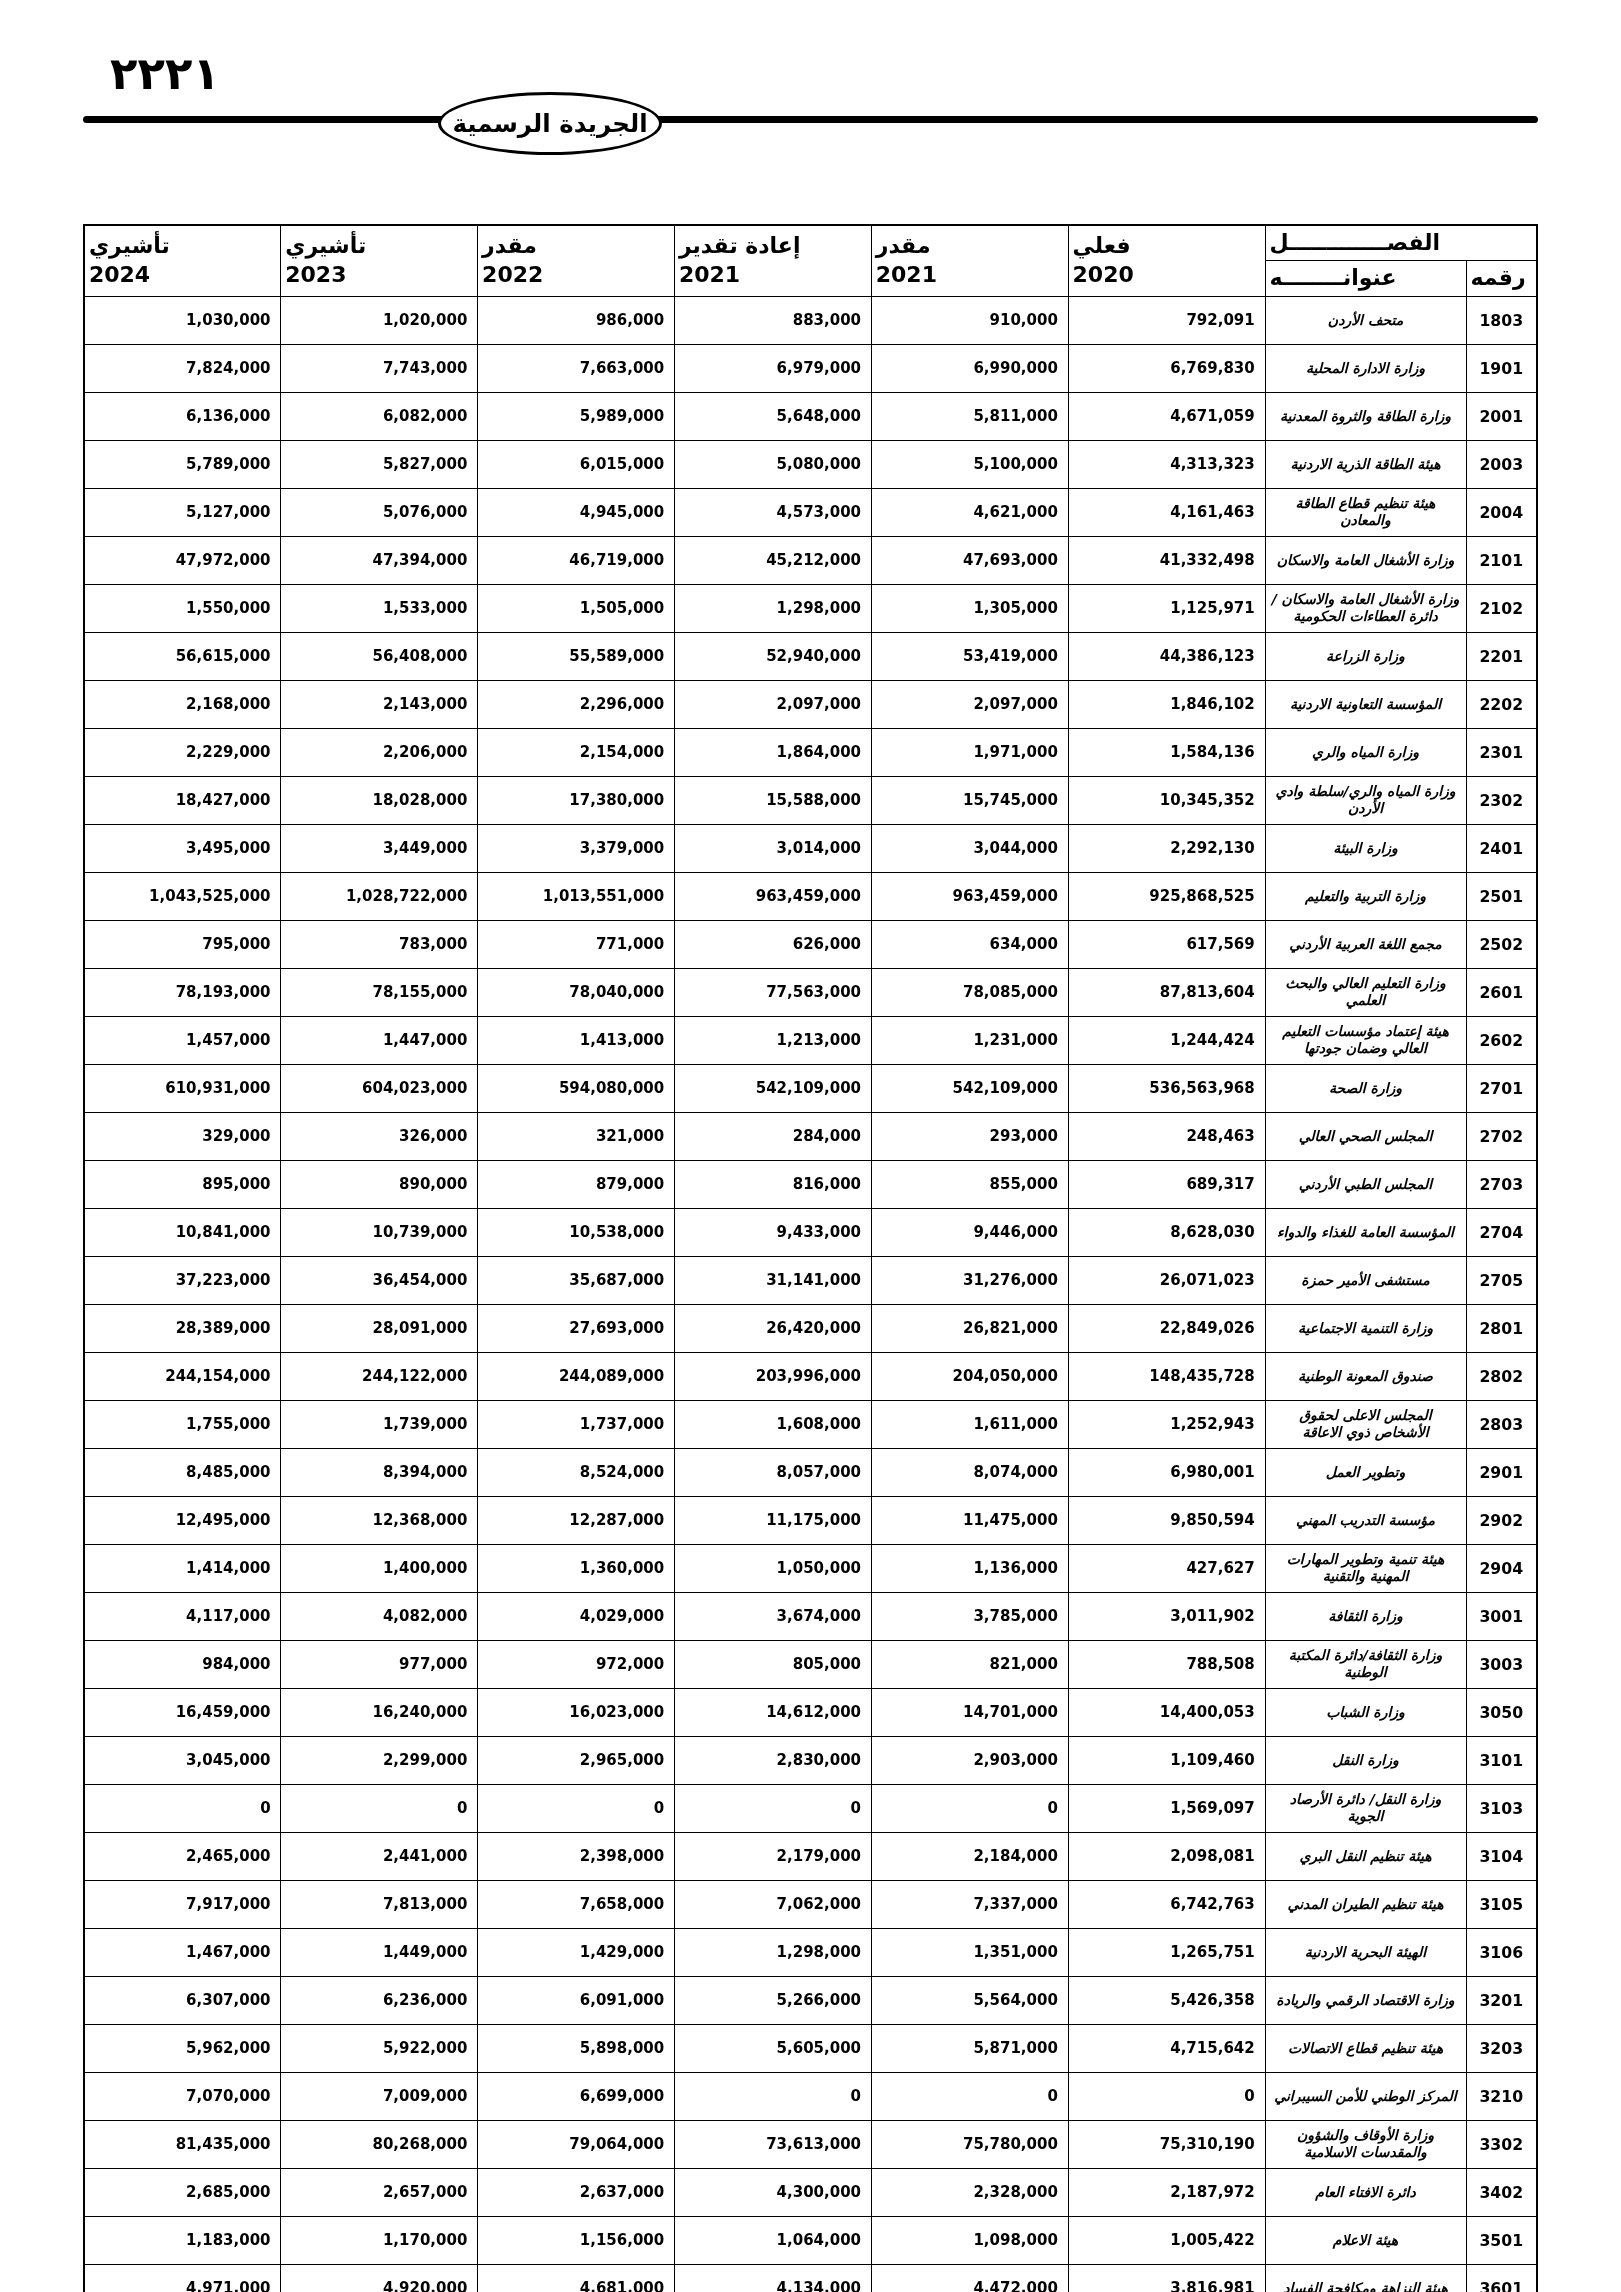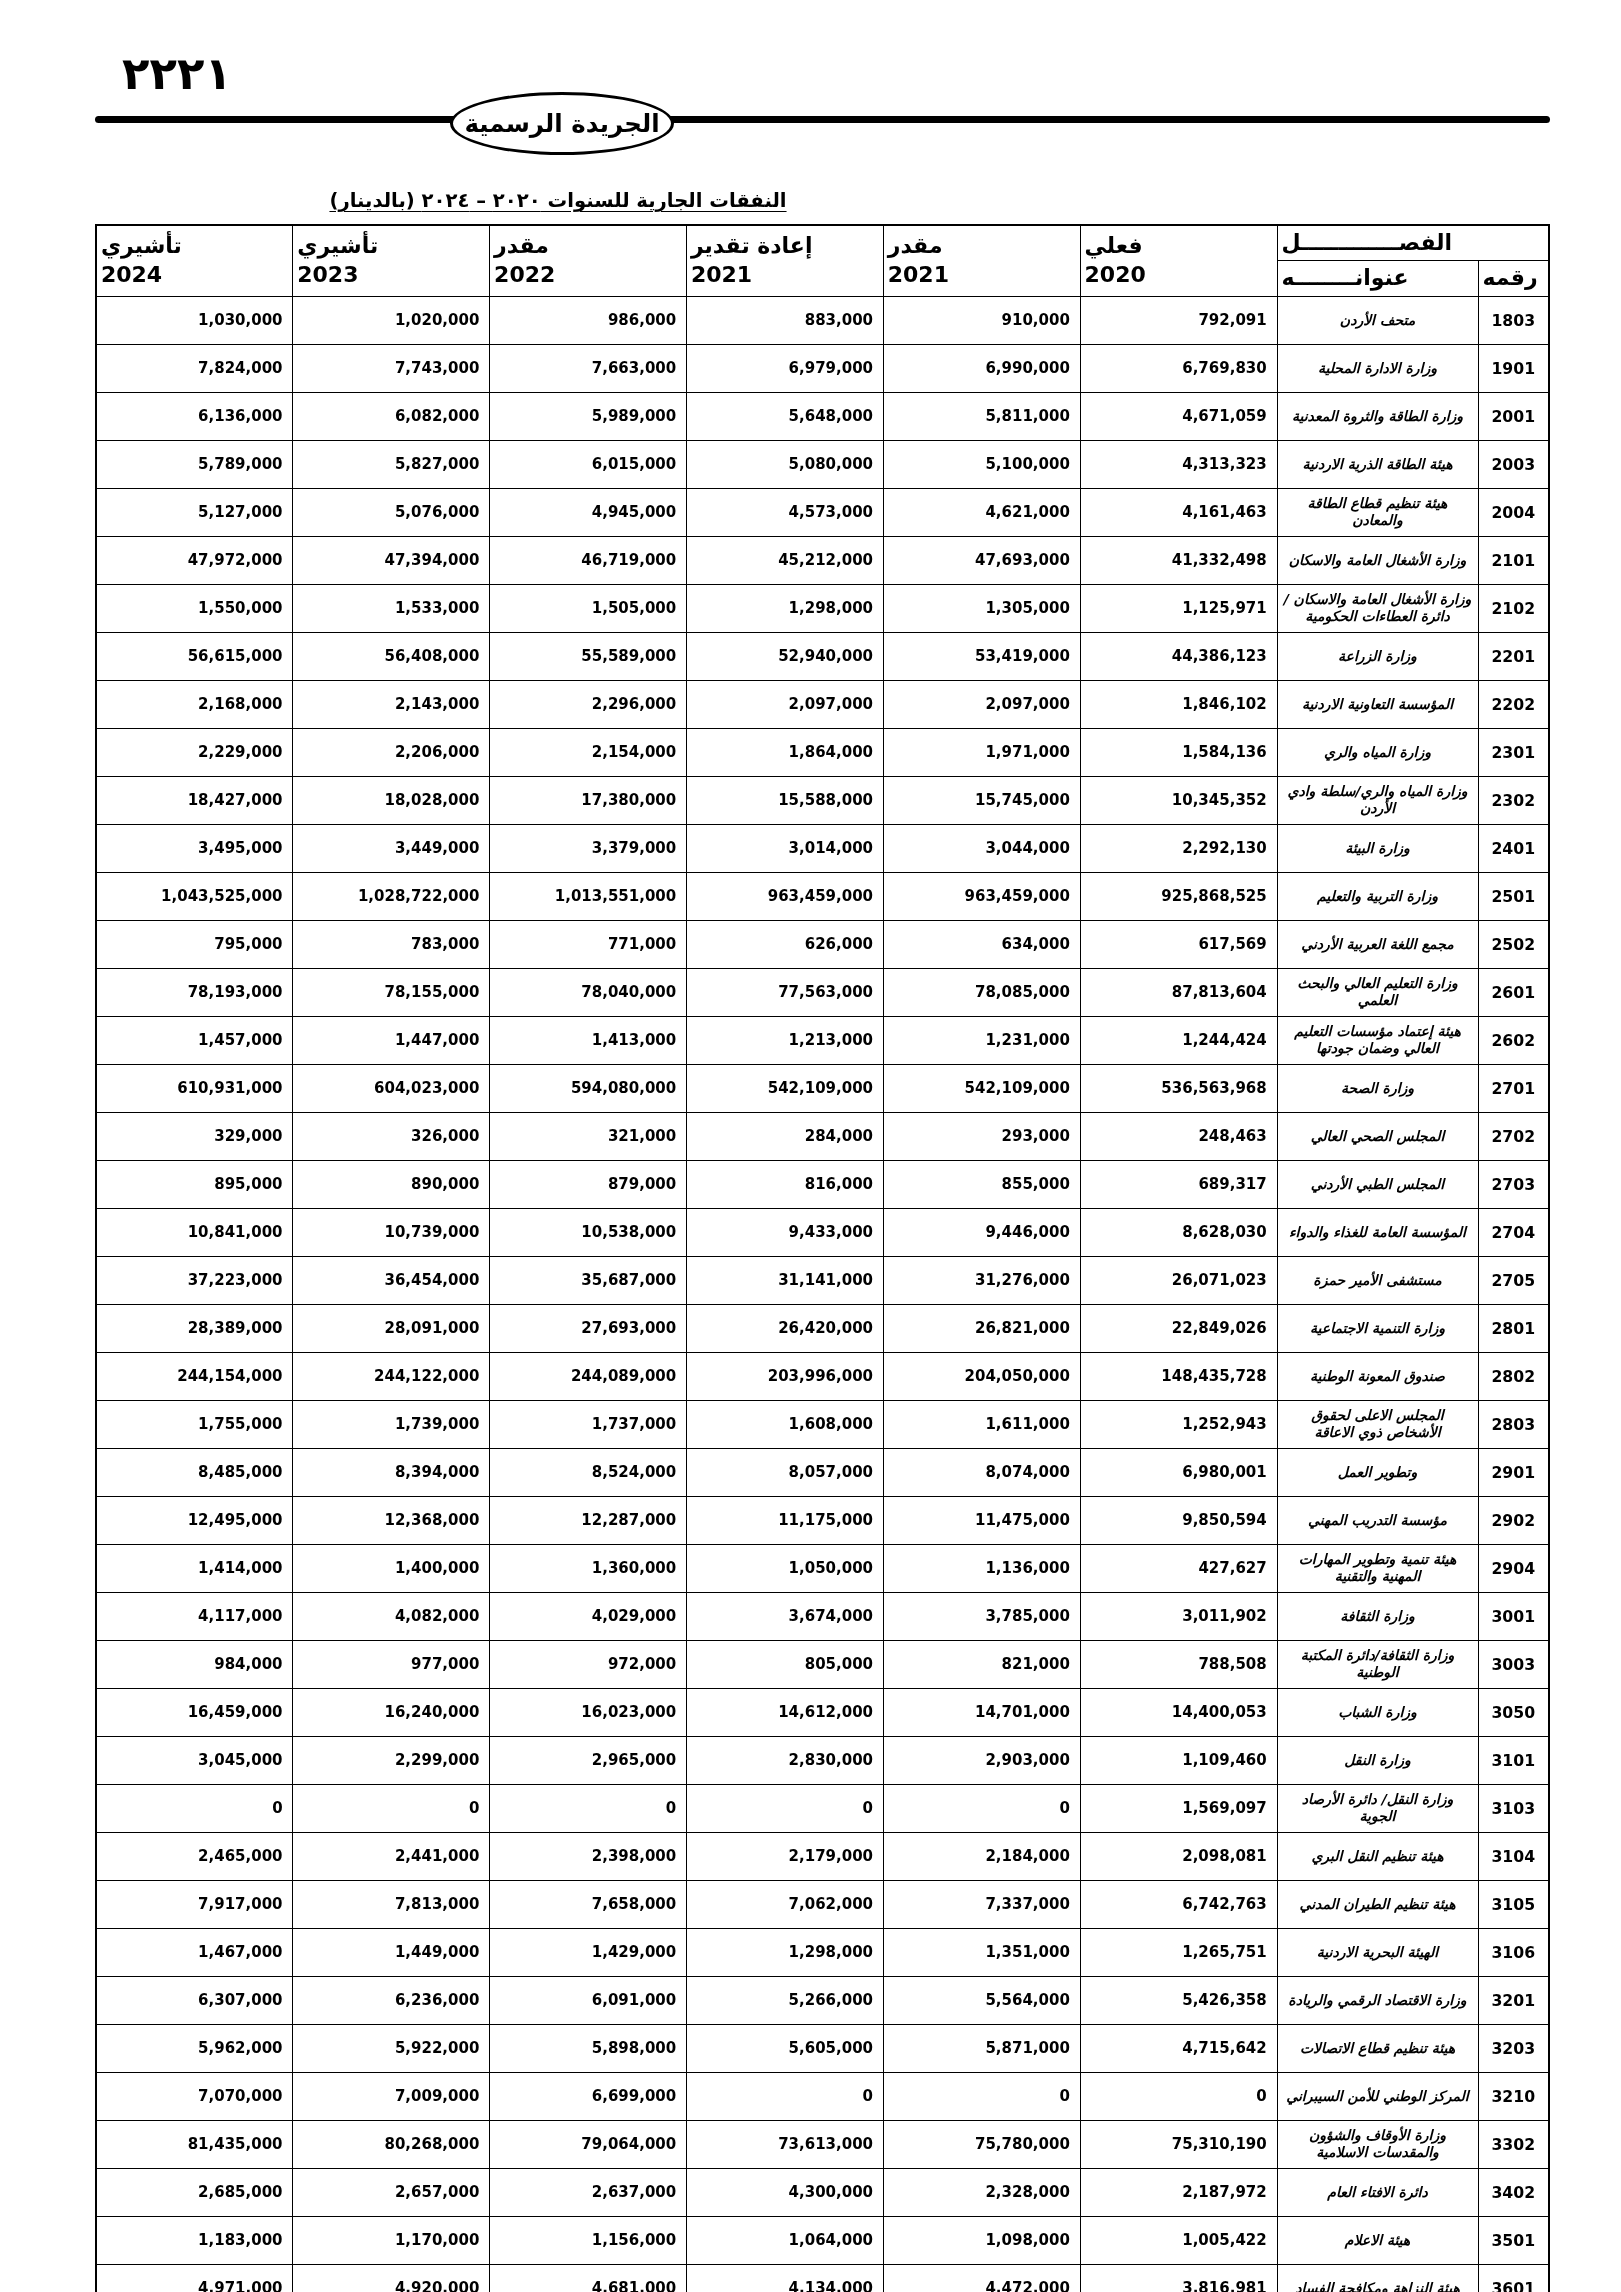--- a/index.html
+++ b/index.html
@@ -8,21 +8,20 @@
     height: 2293px;
     background: #ffffff;
     color: #000000;
     font-family: "DejaVu Sans", sans-serif;
     position: relative;
     overflow: hidden;
   }
   .page {
     position: absolute;
     inset: 0;
-    margin-left: 12px;
   }
   
   .page-number {
     position: absolute;
     top: 47px;
     left: 110px;
     font-size: 45px;
     font-weight: bold;
     letter-spacing: 9.8px;
     direction: ltr;
@@ -131,21 +130,20 @@
 
   <div class="page-number">٢٢٢١</div>
 
   <div class="header-rule"></div>
 
   <div class="gazette-oval">
     <span>الجريدة الرسمية</span>
   </div>
 
 
-  <div class="table-subtitle">النفقات الجارية للسنوات ٢٠٢٠ – ٢٠٢٤ (بالدينار)</div>
 
   <div class="budget-table-wrap">
     <table class="budget">
       <colgroup>
         <col class="col-code">
         <col class="col-title">
         <col class="col-num" span="6">
       </colgroup>
       <thead>
         <tr>

